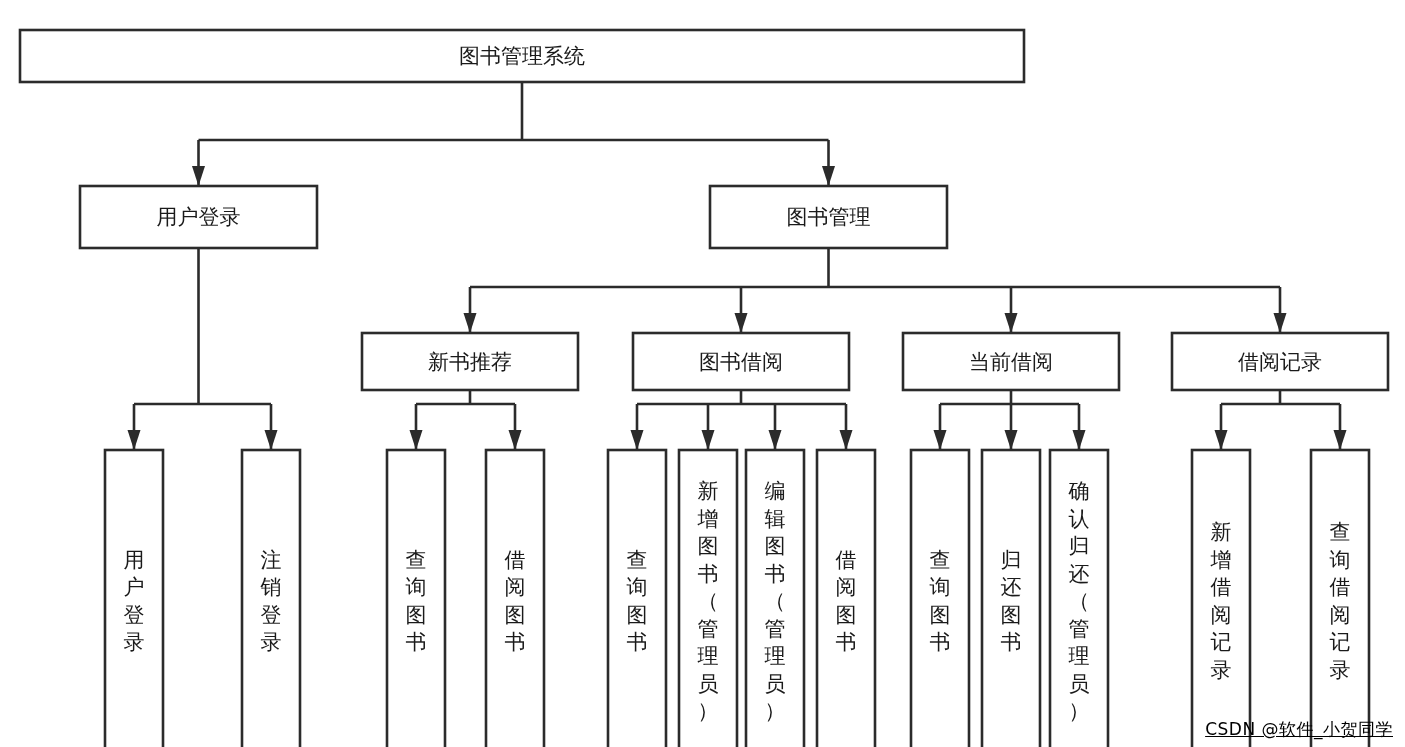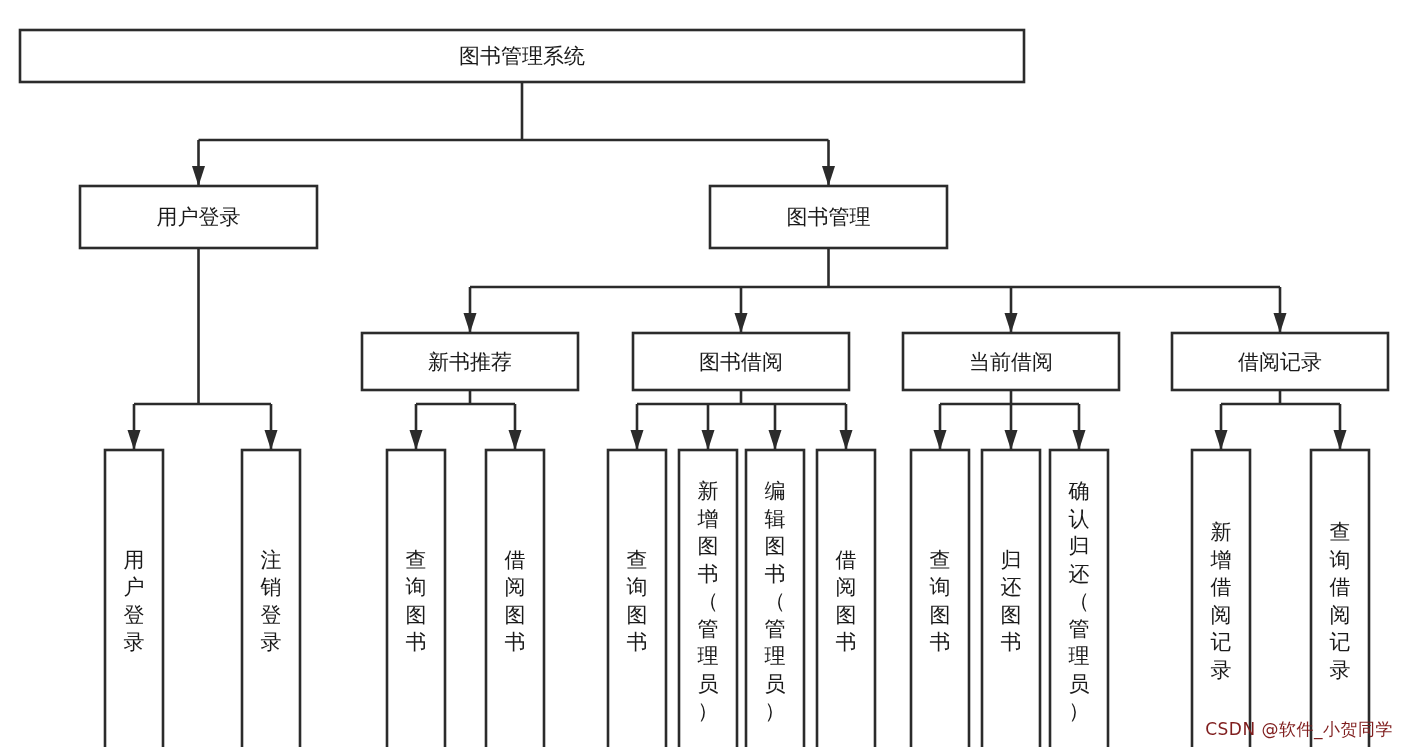--- a/index.html
+++ b/index.html
@@ -47,23 +47,24 @@
   .arrow-head {
     fill: #2b2b2b;
     stroke: none;
   }
   .watermark-text {
     position: absolute;
     right: 12px;
     bottom: 6px;
     font-family: "DejaVu Sans", "Liberation Sans", sans-serif;
     font-size: 17px;
-    color: #7f1d1d;
+    color: #000000;
     white-space: nowrap;
     letter-spacing: 0.5px;
+    text-decoration: underline;
   }
 </style>
 </head>
 <body>
 
 <div id="diagram-root">
   <svg id="diagram-svg" width="1405" height="747" viewBox="0 0 1405 747" xmlns="http://www.w3.org/2000/svg">
     <g id="edges-layer">
         <g>
           <line x1="522" y1="66" x2="522" y2="124" class="link-line"></line>

